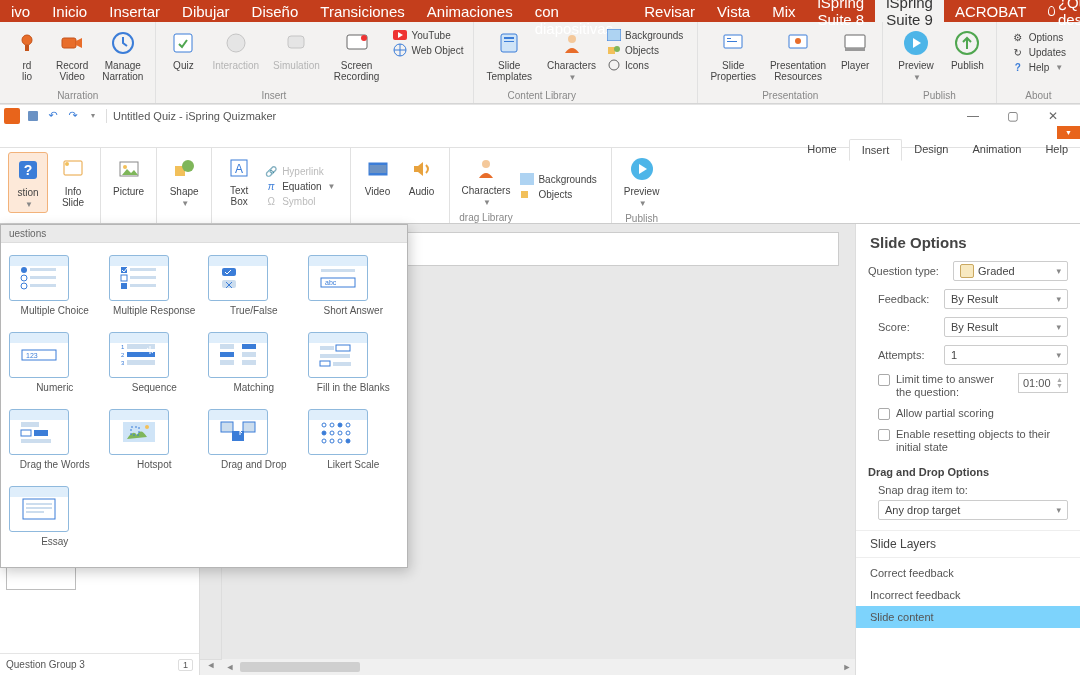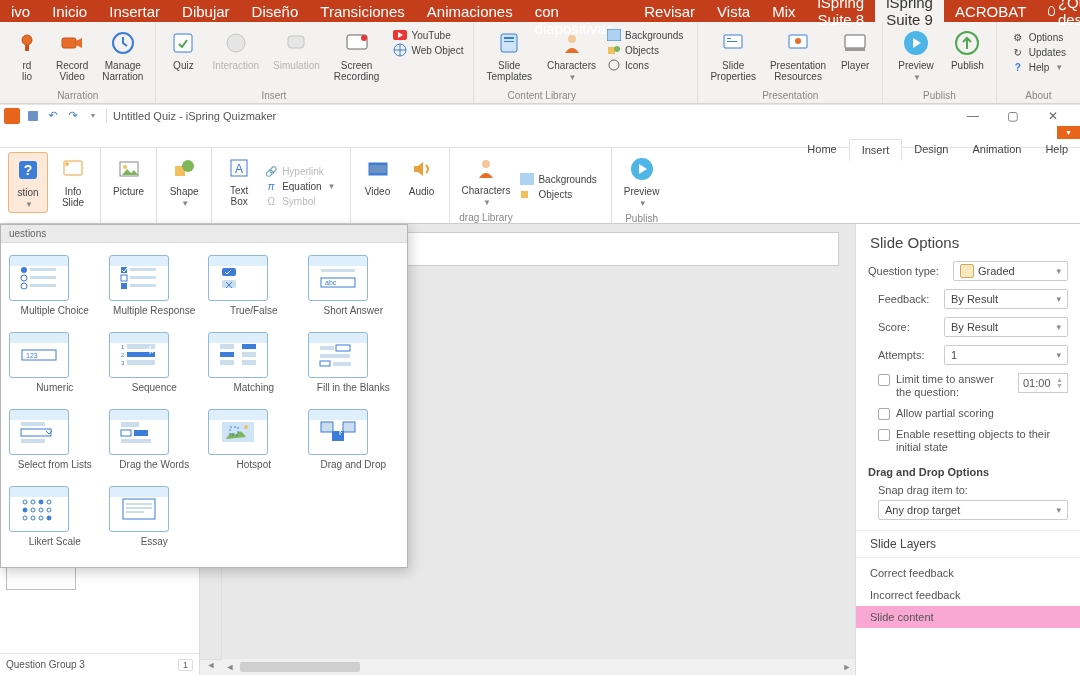--- a/index.html
+++ b/index.html
@@ -69,38 +69,38 @@
 .canvas-area .slide { position:absolute; left:30px; right:16px; top:8px; height:34px; background:#fff; border:1px solid #ccc;}
 .canvas-area .hscroll { position:absolute; left:22px; right:0; bottom:0; height:16px; background:#f0f0f0; display:flex; align-items:center;}
 .canvas-area .hscroll .arr{width:16px;text-align:center;color:#888;font-size:9px;cursor:pointer;}
 .canvas-area .hscroll .track{flex:1;height:10px;position:relative;}
 .canvas-area .hscroll .thumb{position:absolute;left:2px;width:120px;height:10px;background:#cfcfcf;border-radius:2px;}
 .canvas-area .split{position:absolute;left:0;top:0;bottom:0;width:22px;display:flex;flex-direction:column;}
 .split .s1{flex:1;border-right:1px solid #ddd;}
 .split .sbar{height:16px;border-top:1px solid #ddd;background:#f0f0f0;text-align:center;font-size:9px;color:#888;}
 
 .side-pane { width:225px; border-left:1px solid #ddd; background:#fff; display:flex; flex-direction:column; padding:10px 0 0;}
-.side-pane h2 { font-size:15px; font-weight:400; color:#444; padding: 0 14px 10px;}
+.side-pane h2 { font-size:15px; font-weight:700; color:#444; padding: 0 14px 10px;}
 .opts { padding: 0 12px; }
 .opt-row { display:flex; align-items:center; margin-bottom:8px; gap:6px;}
 .opt-row .lbl { font-size:11px; color:#555; flex:0 0 60px;}
 .opt-row.wide .lbl { flex:1;}
 .sel { flex:1; border:1px solid #ccc; height:20px; display:flex; align-items:center; padding:0 6px; font-size:11px; color:#444; border-radius:2px; background:#fff; justify-content:space-between; cursor:pointer;}
 .sel:after{content:"▾"; color:#888; font-size:9px;}
 .sel.withicon .si{width:14px;height:14px;border:1px solid #caa860;background:#f8e9c0;border-radius:2px;margin-right:4px;display:inline-block;}
 .grp-indent { padding-left: 10px; margin-top:6px; }
 .chk-row { display:flex; align-items:flex-start; gap:6px; margin-bottom:8px; font-size:11px; color:#555;}
 .chk { width:12px; height:12px; border:1px solid #aaa; border-radius:2px; background:#fff; flex-shrink:0; margin-top:1px;}
 .chk-row .txt{flex:1; line-height:13px;}
 .timebox { width:50px; border:1px solid #ccc; height:20px; font-size:11px; padding:0 4px; display:flex; align-items:center; justify-content:space-between;}
 .subhdr { font-size:11px; font-weight:600; color:#444; margin: 12px 0 6px;}
 .layers-hdr{ font-size:12px; color:#444; padding:6px 14px; border-bottom:1px solid #eee; border-top:1px solid #eee; margin-top:10px;}
 .layer-list{ padding:4px 0; }
 .layer { font-size:11px; color:#555; padding:5px 14px; cursor:pointer;}
-.layer.sel2 { background:#f9a8d4;}
+.layer.sel2 { background:#7dd3fc;}
 
 .dd{display:inline-block; font-size:8px; color:#888; margin-left:2px;}
 </style>
 </head>
 <body>
 
 <div class="ppt-tabs" id="pptTabs">
     <div class="ppt-tab">ivo</div>
     <div class="ppt-tab">Inicio</div>
     <div class="ppt-tab">Insertar</div>
@@ -729,31 +729,20 @@
             <rect x="4" y="14" width="30" height="4" fill="#cde"></rect>
             <rect x="4" y="21" width="10" height="5" fill="none" stroke="#3b7dd8"></rect>
             <rect x="17" y="22" width="18" height="4" fill="#cde"></rect>
           </svg>
         </div>
         <div class="cap">Fill in the Blanks</div>
       </div>
       <div class="q-item">
         <div class="thumb">
           <svg width="44" height="30">
-            <rect x="4" y="5" width="24" height="4" fill="#cde"></rect>
-            <rect x="4" y="12" width="30" height="7" fill="none" stroke="#3b7dd8"></rect>
-            <path d="M29 14 l3 3 l3 -3" stroke="#3b7dd8" fill="none"></path>
-            <rect x="4" y="22" width="24" height="4" fill="#cde"></rect>
-          </svg>
-        </div>
-        <div class="cap">Select from Lists</div>
-      </div>
-      <div class="q-item">
-        <div class="thumb">
-          <svg width="44" height="30">
             <rect x="4" y="5" width="18" height="5" fill="#cde"></rect>
             <rect x="4" y="13" width="10" height="6" fill="none" stroke="#3b7dd8"></rect>
             <rect x="17" y="13" width="14" height="6" fill="#3b7dd8"></rect>
             <path d="M24 12 l4 -4 M26 8 h4 v4" stroke="#fff" fill="none"></path>
             <rect x="4" y="22" width="30" height="4" fill="#cde"></rect>
           </svg>
         </div>
         <div class="cap">Drag the Words</div>
       </div>
       <div class="q-item">

